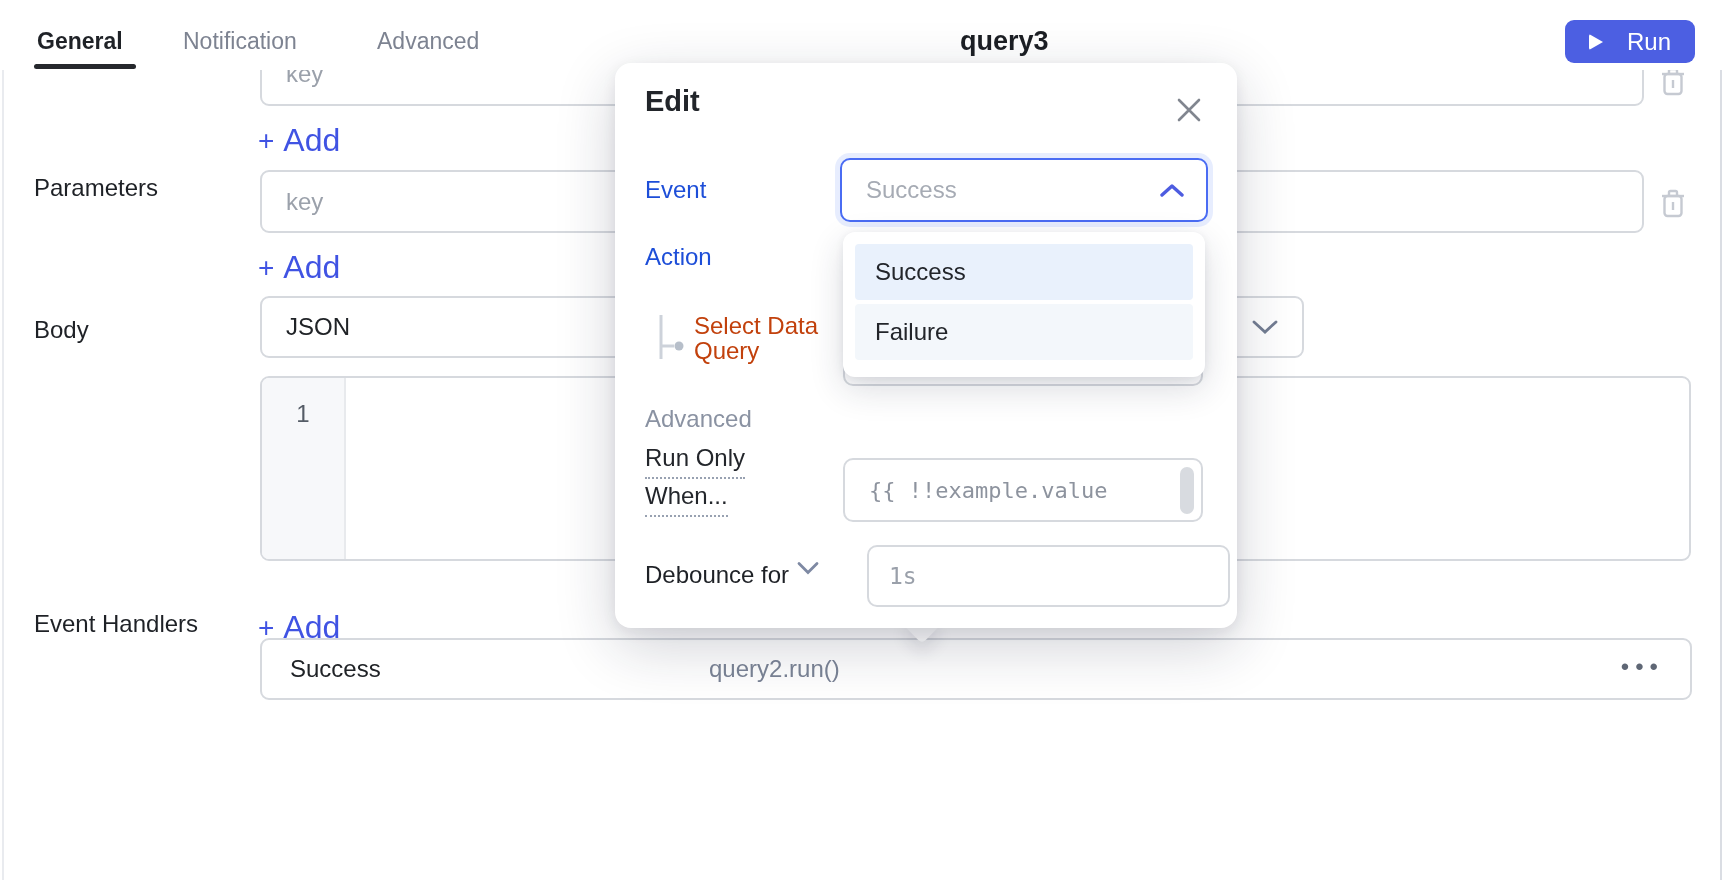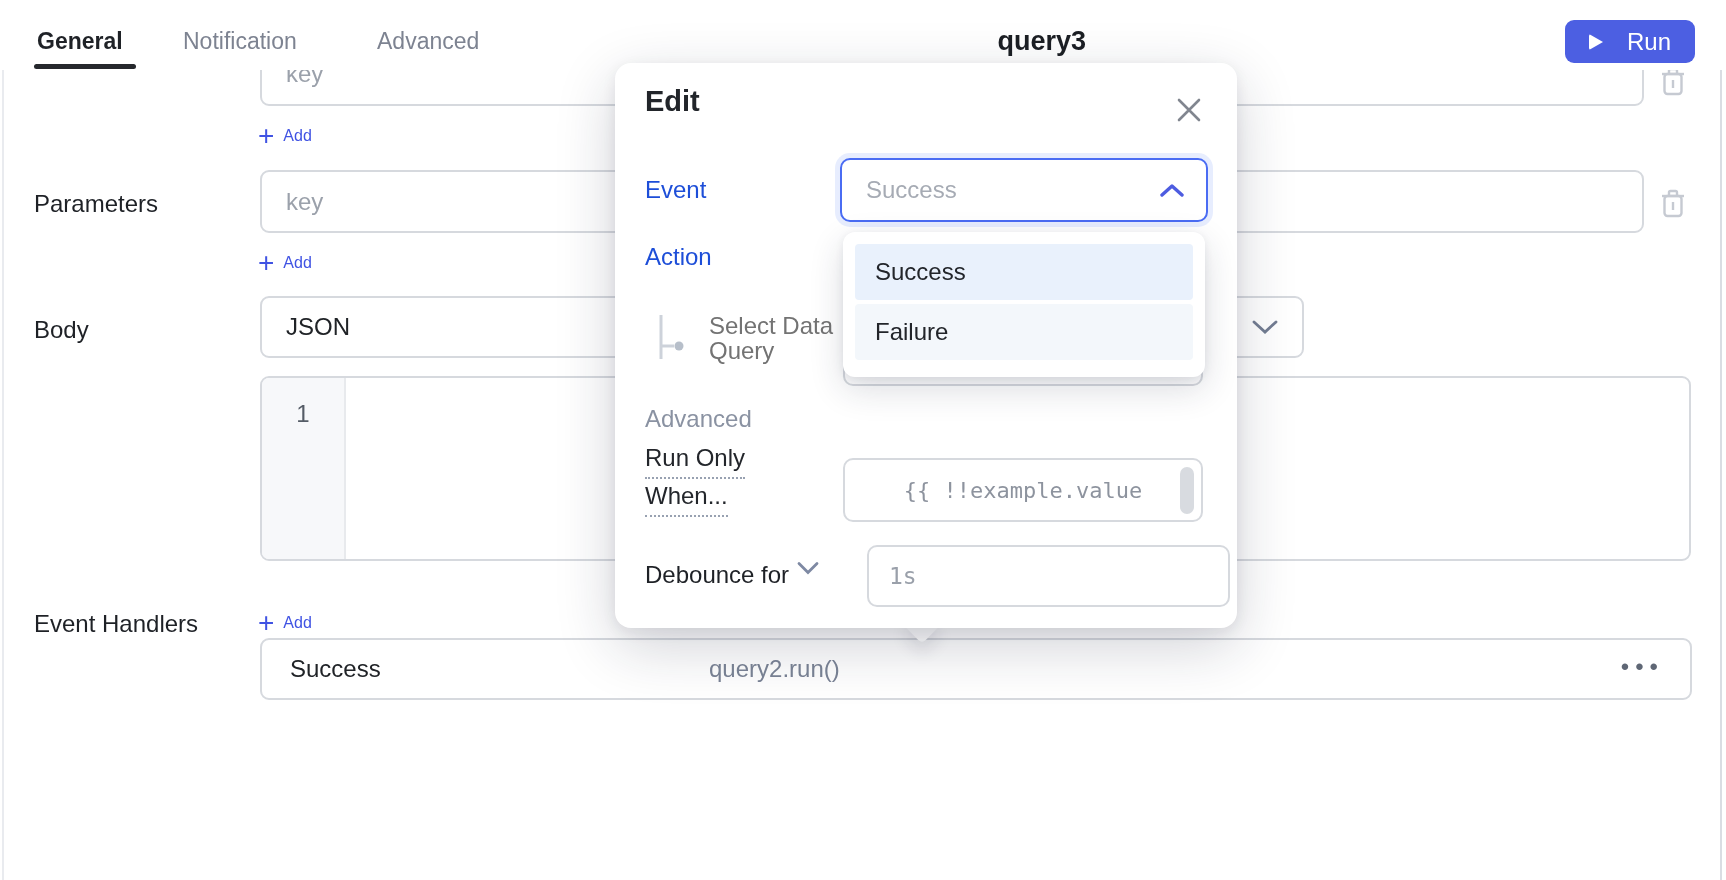--- a/index.html
+++ b/index.html
@@ -14,31 +14,31 @@
   }
   *{margin:0;padding:0;box-sizing:border-box;font-family:"Liberation Sans",sans-serif;}
   html,body{background:#fff;}
   #stage{position:relative;width:1726px;height:880px;background:#fff;overflow:hidden;}
   .vline{position:absolute;top:0;bottom:0;width:2px;background:#e9ebef;}
   
   #header{position:absolute;left:0;top:0;right:0;height:70px;background:#fff;z-index:5;}
   .tab{position:absolute;top:28px;font-size:23px;color:var(--muted);cursor:pointer;white-space:nowrap;}
   .tab.active{color:#1f2227;font-weight:700;}
   #tab-underline{position:absolute;left:34px;top:64px;width:102px;height:5px;background:#26282d;border-radius:3px;}
-  #page-title{position:absolute;left:936px;top:26px;width:150px;text-align:right;font-size:27px;font-weight:700;color:#1c1f24;}
+  #page-title{position:absolute;left:960px;top:26px;width:150px;text-align:left;font-size:27px;font-weight:700;color:#1c1f24;}
   #run-btn{position:absolute;left:1565px;top:20px;width:130px;height:43px;border:none;border-radius:9px;
     background:var(--accent);color:#fff;font-size:24px;display:flex;align-items:center;justify-content:center;gap:24px;cursor:pointer;}
   .play-tri{width:0;height:0;border-left:14px solid #fff;border-top:8px solid transparent;border-bottom:8px solid transparent;border-radius:2px;}
   
   .field-label{position:absolute;left:34px;font-size:24px;color:#1e2126;}
   .tb{position:absolute;background:#fff;border:2px solid var(--border);border-radius:9px;font-size:24px;color:var(--ink);padding:0 24px;outline:none;}
   .tb::placeholder{color:var(--ph);}
   .addlink{position:absolute;display:flex;align-items:center;gap:9px;color:#4053e3;cursor:pointer;}
   .addlink .plus{font-size:28px;font-weight:500;line-height:1;}
-  .addlink .txt{font-size:16px;}
+  .addlink .txt{font-size:32px;}
   .trash{position:absolute;width:30px;height:32px;cursor:pointer;}
   .select-box{position:absolute;background:#fff;border:2px solid var(--border);border-radius:9px;display:flex;align-items:center;
     padding:0 24px;font-size:24px;color:var(--ink);cursor:pointer;}
   .select-box .chev{position:absolute;right:24px;}
   
   #editor{position:absolute;left:260px;top:376px;width:1431px;height:185px;background:#fff;border:2px solid var(--border);border-radius:9px;overflow:hidden;}
   #gutter{position:absolute;left:0;top:0;bottom:0;width:84px;background:#f7f8fa;border-right:2px solid #e8eaed;
     font-family:"DejaVu Sans Mono",monospace;font-size:24px;color:#555c66;text-align:center;padding-top:22px;}
   
   #handler-row{position:absolute;left:260px;top:638px;width:1432px;height:62px;background:#fff;border:2px solid var(--border);border-radius:9px;cursor:pointer;}
@@ -57,26 +57,26 @@
     border-radius:10px;box-shadow:0 0 0 5px rgba(93,134,248,.15);display:flex;align-items:center;padding:0 24px;cursor:pointer;}
   #event-select .ph{font-size:24px;color:#a6abb4;}
   #event-select .chev{position:absolute;right:22px;}
   #query-select{position:absolute;left:228px;top:257px;width:360px;height:66px;background:#fff;border:2px solid var(--border);border-radius:10px;}
   #dropdown{position:absolute;left:228px;top:169px;width:362px;height:145px;background:#fff;border-radius:12px;
     box-shadow:0 12px 34px rgba(30,35,60,.16), 0 2px 8px rgba(30,35,60,.08);z-index:30;padding:12px;}
   .opt{height:56px;border-radius:4px;display:flex;align-items:center;padding:0 20px;font-size:24px;color:#22252a;cursor:pointer;}
   .opt.active{background:var(--opt-active);}
   .opt.alt{background:var(--opt);margin-top:4px;}
   #branch-icon{position:absolute;left:42px;top:252px;}
-  #action-target{position:absolute;left:79px;top:250px;width:150px;font-size:24px;line-height:25px;color:#737373;margin-left:15px;}
+  #action-target{position:absolute;left:79px;top:250px;width:150px;font-size:24px;line-height:25px;color:#c2410c;}
   #advanced-label{position:absolute;left:30px;top:342px;font-size:24px;color:#8a92a2;}
   #row-label{position:absolute;left:30px;top:378px;font-size:24px;color:#23262b;line-height:34px;}
   #row-label span{display:inline-block;border-bottom:2px dotted #98a1b1;padding-bottom:2px;}
   #runonly-input{position:absolute;left:228px;top:395px;width:360px;height:64px;background:#fff;border:2px solid var(--border);border-radius:10px;
-    font-family:"DejaVu Sans Mono",monospace;font-size:22px;color:#8d939e;padding:0 24px;outline:none;text-align:center;}
+    font-family:"DejaVu Sans Mono",monospace;font-size:22px;color:#8d939e;padding:0 24px;outline:none;}
   #runonly-input::placeholder{color:#8d939e;font-family:"DejaVu Sans Mono",monospace;}
   #runonly-scroll{position:absolute;left:565px;top:404px;width:14px;height:47px;background:#d8dbe0;border-radius:7px;}
   #debounce-label-wrap{position:absolute;left:30px;top:498px;display:flex;gap:8px;font-size:24px;color:#1e2126;cursor:pointer;}
   #debounce-input{position:absolute;left:252px;top:482px;width:363px;height:62px;background:#fff;border:2px solid var(--border);border-radius:10px;
     font-family:"DejaVu Sans Mono",monospace;font-size:23px;color:#c2410c;padding:0 20px;outline:none;}
   #debounce-input::placeholder{color:#9aa0aa;font-family:"DejaVu Sans Mono",monospace;}
   svg{display:block;}
 </style>
 </head>
 <body>
@@ -96,21 +96,21 @@
           <path d="M11 8 V4.5 a1.5 1.5 0 0 1 1.5 -1.5 h5 a1.5 1.5 0 0 1 1.5 1.5 V8"></path>
         <rect x="6.5" y="8" width="17" height="20" rx="3"></rect>
           <path d="M15 14 v8"></path>
       </svg>
     </div>
     <div class="addlink" style="left:258px;top:122px;">
       <span class="plus">+</span>
       <span class="txt">Add</span>
     </div>
 
-    <div class="field-label" style="top:190px;text-align:right;">Parameters</div>
+    <div class="field-label" style="top:174px;text-align:right;">Parameters</div>
     <input class="tb" style="left: 260px; top: 170px; width: 675px; height: 63px;" placeholder="key">
     <input class="tb" style="left: 965px; top: 170px; width: 679px; height: 63px;">
     <div class="trash" style="left:1658px;top:188px;">
       <svg width="30" height="32" viewBox="0 0 30 32" fill="none" stroke="#c6cad2" stroke-width="2.4">
         <path d="M4 8 H26"></path>
           <path d="M11 8 V4.5 a1.5 1.5 0 0 1 1.5 -1.5 h5 a1.5 1.5 0 0 1 1.5 1.5 V8"></path>
         <rect x="6.5" y="8" width="17" height="20" rx="3"></rect>
           <path d="M15 14 v8"></path>
       </svg>
     </div>

